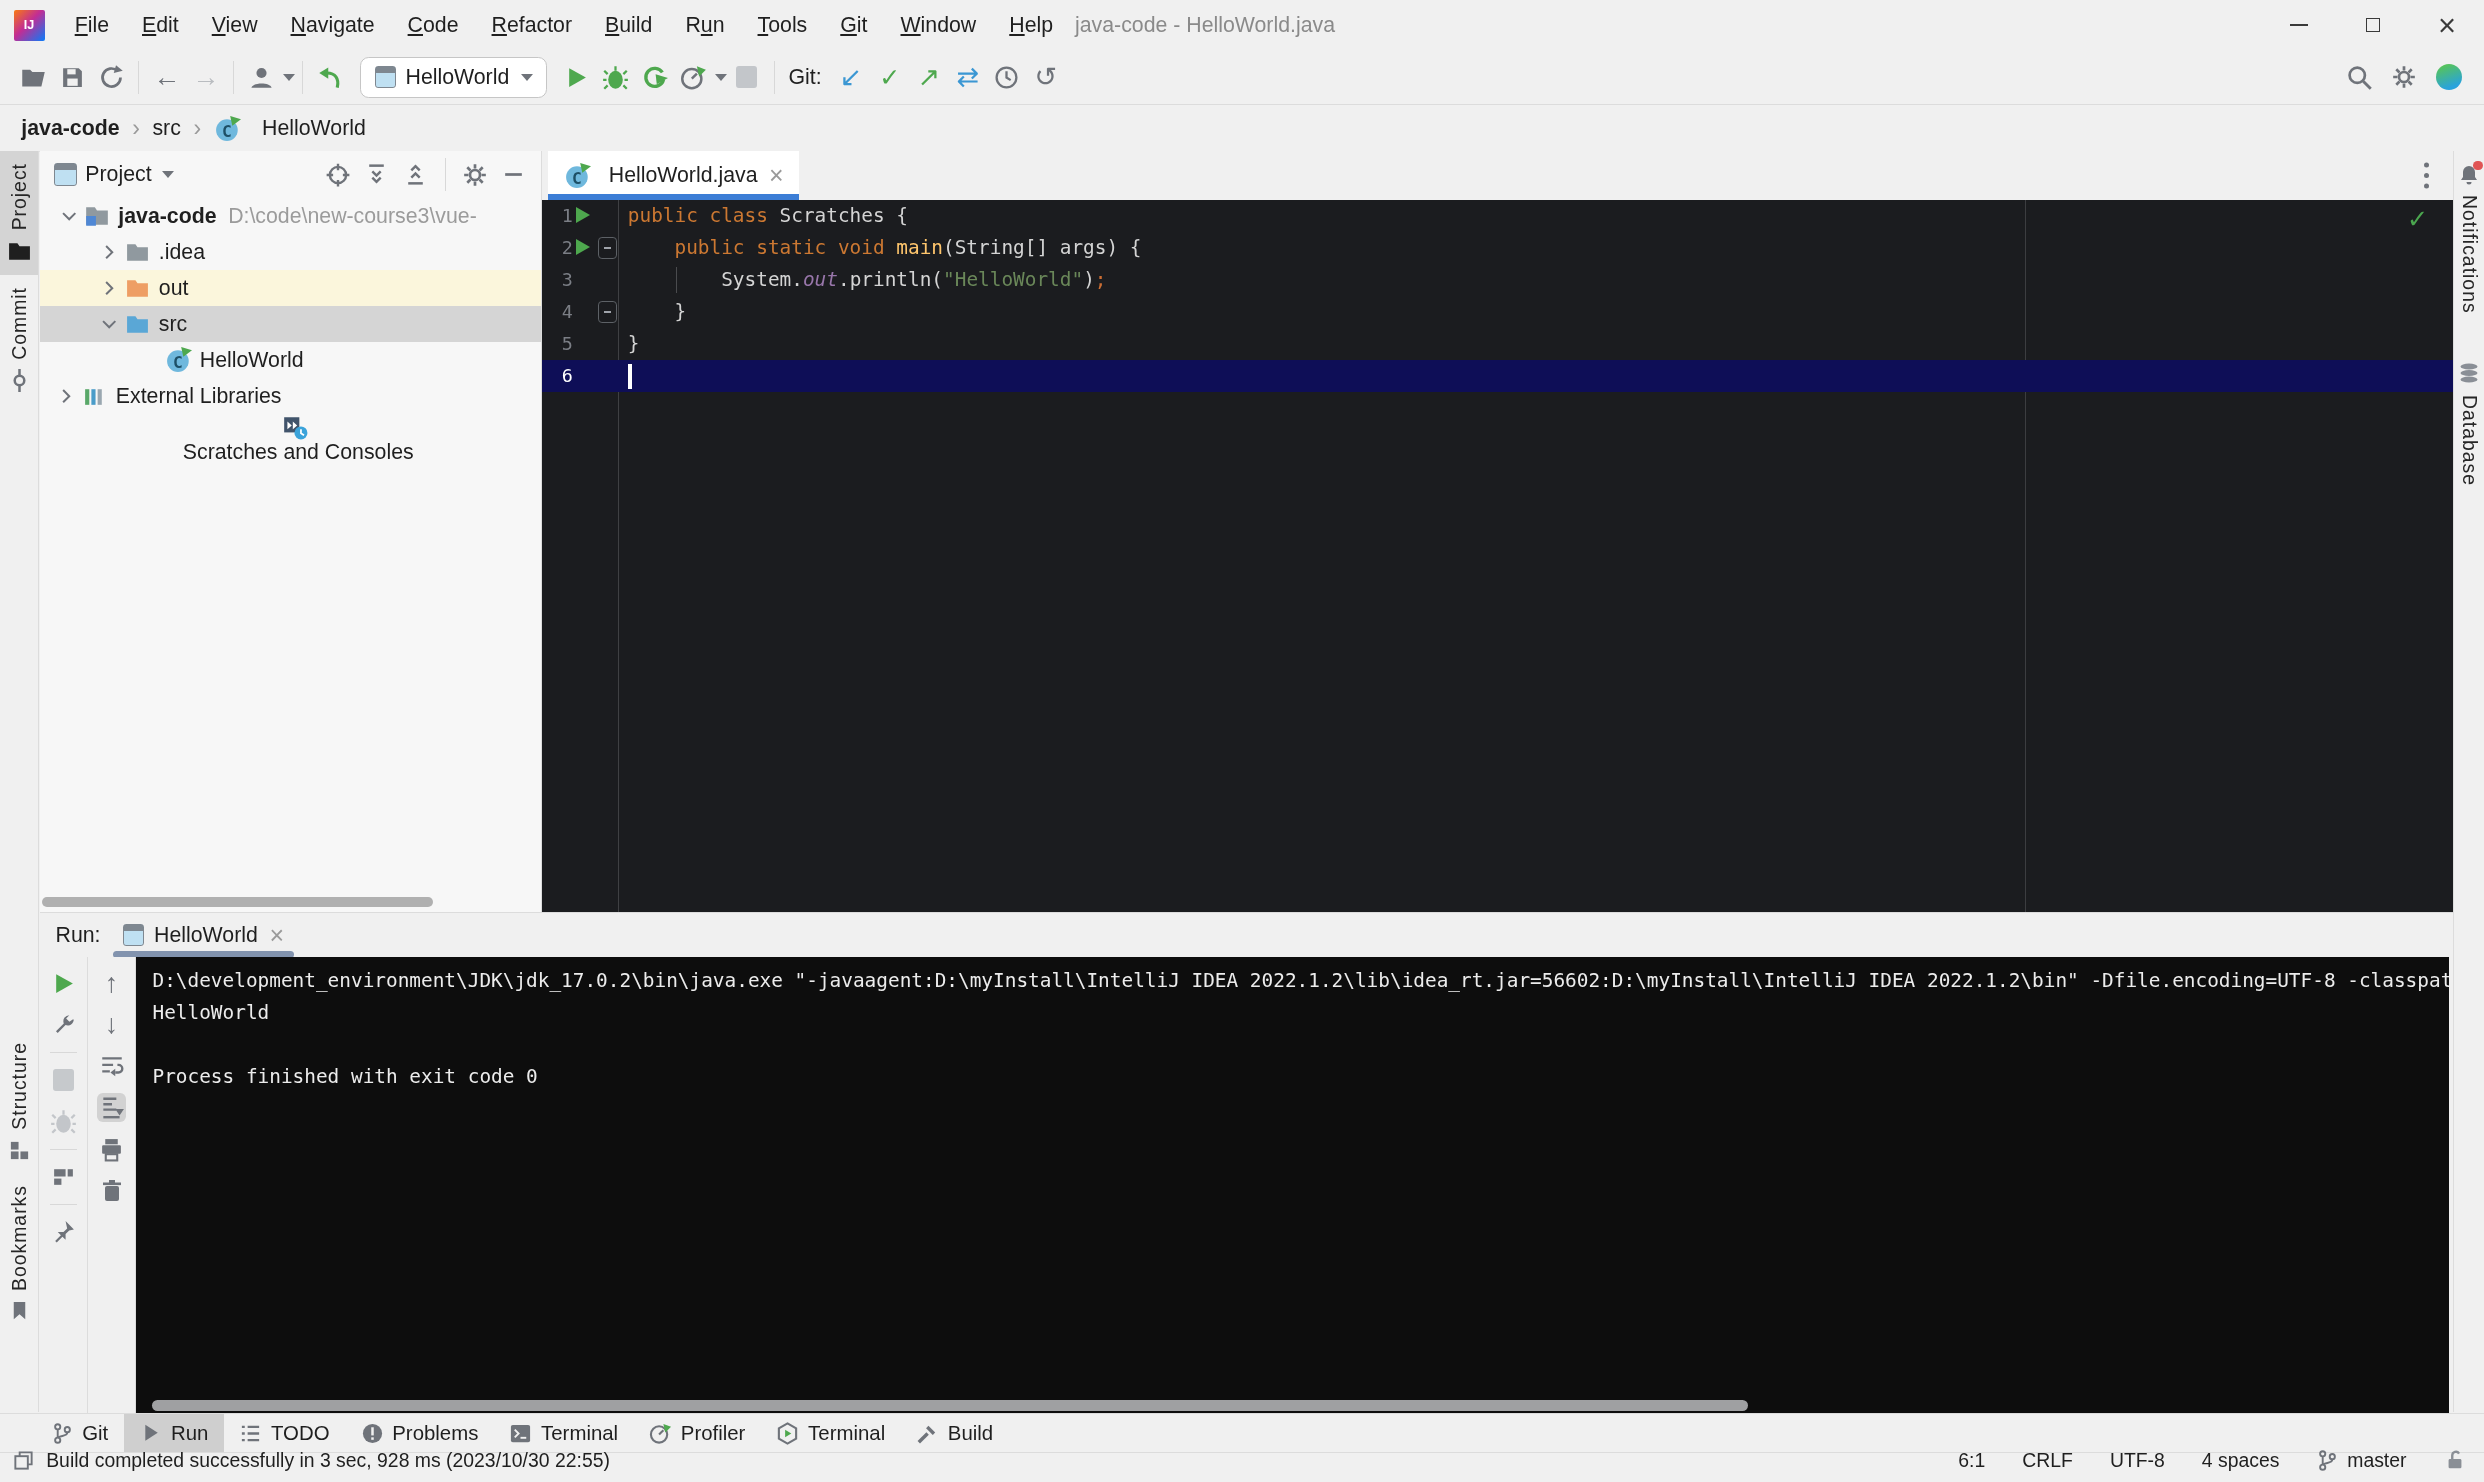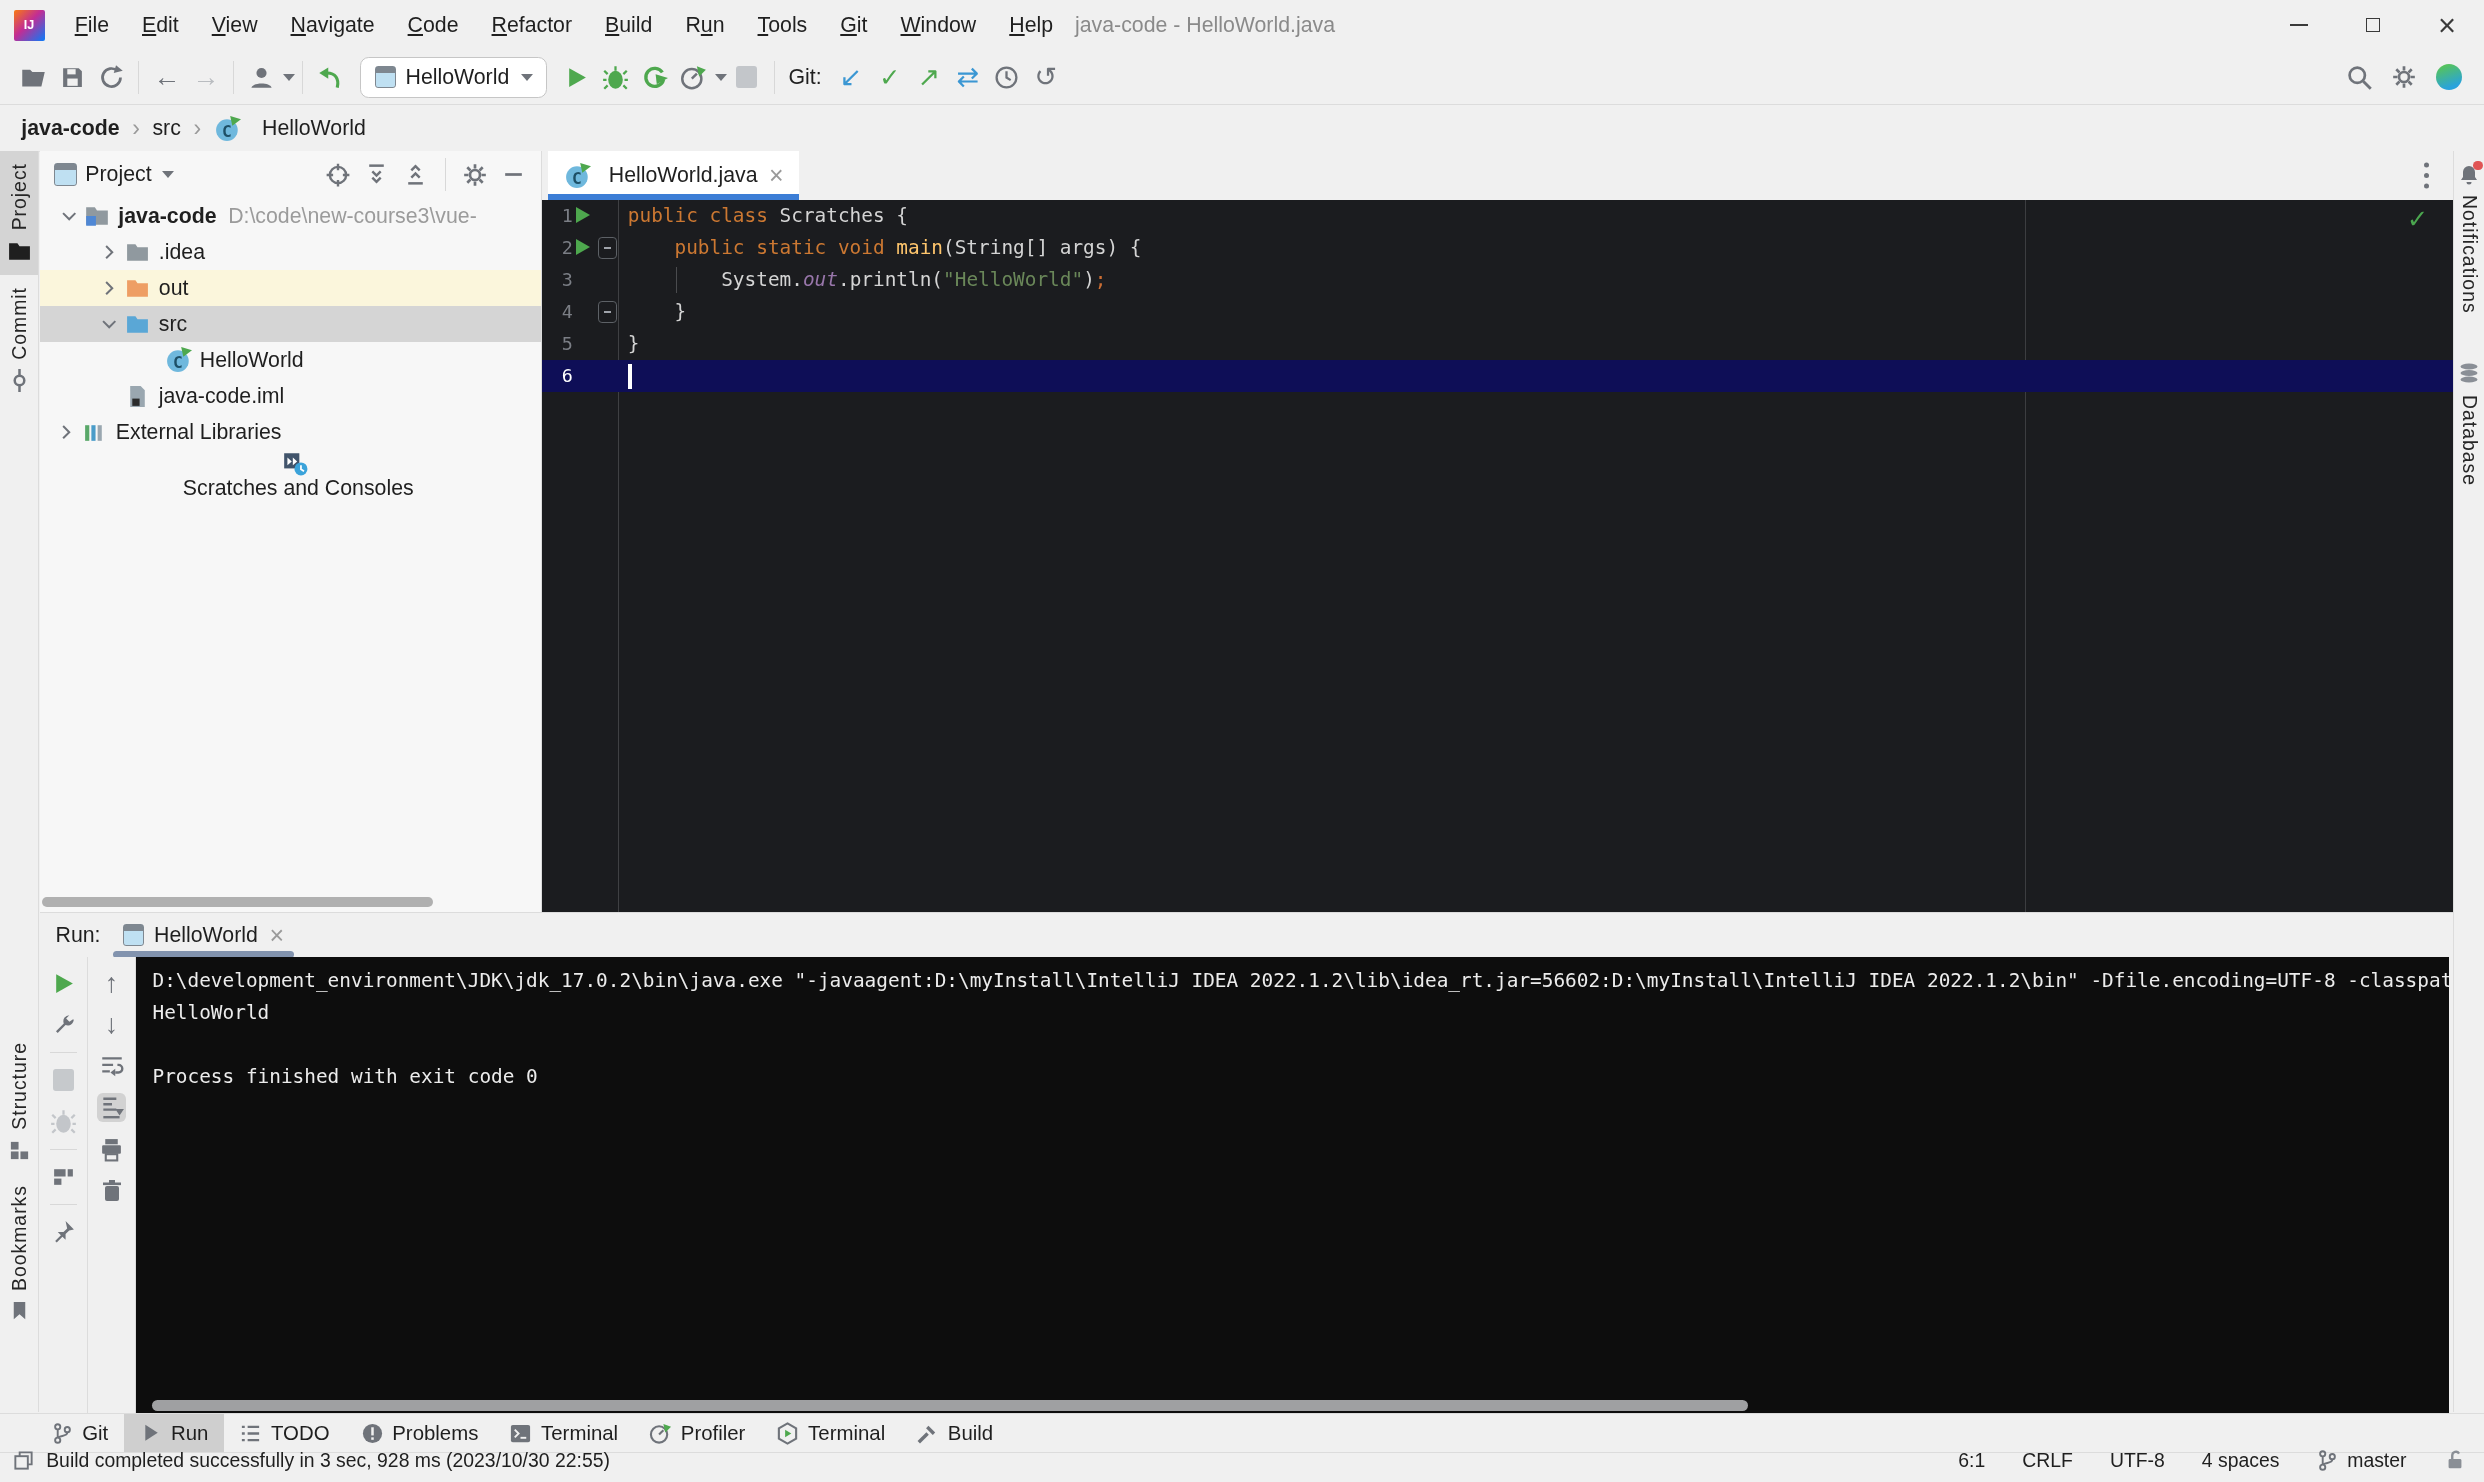--- a/index.html
+++ b/index.html
@@ -405,30 +405,20 @@
           <span class="chev-slot"></span>
           <span class="t-icon">
             <svg width="26" height="26" viewBox="0 0 24 24" style="font-size:22px">
               <circle cx="11" cy="13" r="10" fill="#6fb8dd"></circle>
               <text x="11" y="19" font-size="15" text-anchor="middle" fill="#1d4f66" font-family="monospace" font-weight="bold">C</text>
               <polygon points="14,0 24,3 16,9" fill="#4ea84e"></polygon>
             </svg>
           </span>
           <span>HelloWorld</span>
         </div>
-        <div class="tree-row" style="padding-left: 56px;">
-          <span class="chev-slot"></span>
-          <span class="t-icon">
-            <svg width="25" height="25" viewBox="0 0 24 24">
-              <path d="M5 2h10l4 4v16H5z" fill="#9aa7b0"></path>
-              <rect x="7" y="14" width="7" height="7" fill="#2b2b2b"></rect>
-            </svg>
-          </span>
-          <span>java-code.iml</span>
-        </div>
         <div class="tree-row" style="padding-left: 13px;">
           <span class="chev-slot">
             <svg width="18.4" height="18.4" viewBox="0 0 24 24">
               <path d="M8 4l8 8-8 8" fill="none" stroke="currentColor" stroke-width="2.6"></path>
             </svg>
           </span>
           <span class="t-icon">
             <svg width="25" height="25" viewBox="0 0 24 24">
               <rect x="3" y="5" width="4" height="15" fill="#59a869"></rect>
               <rect x="9" y="5" width="4" height="15" fill="#4a9cc9"></rect>

